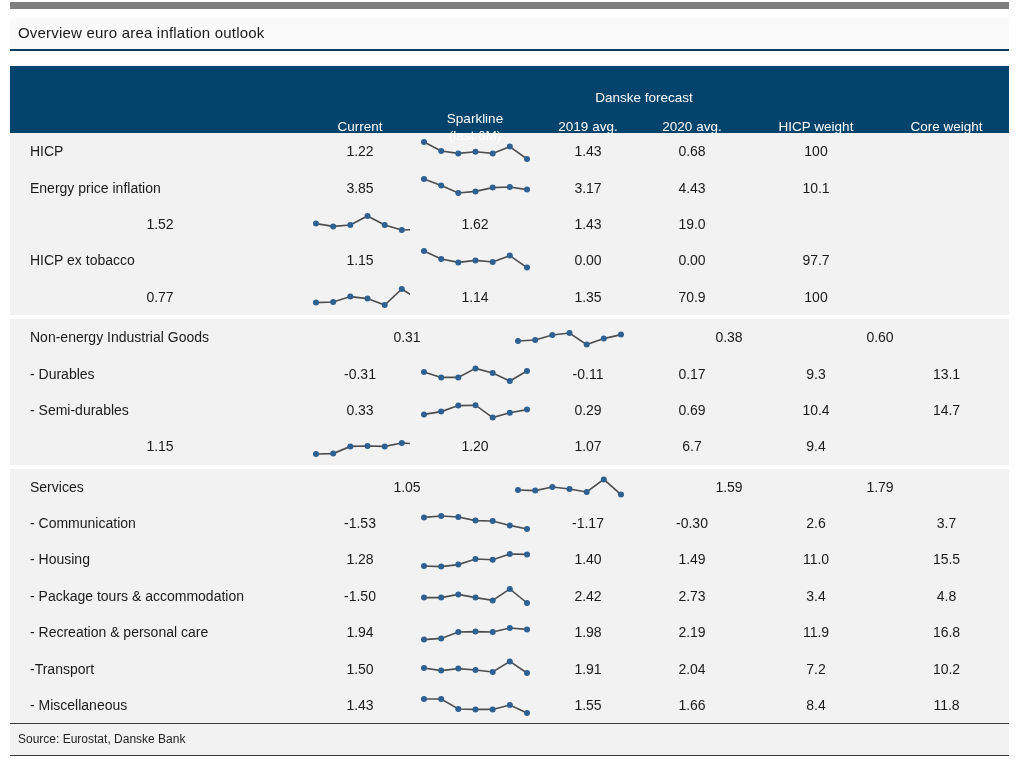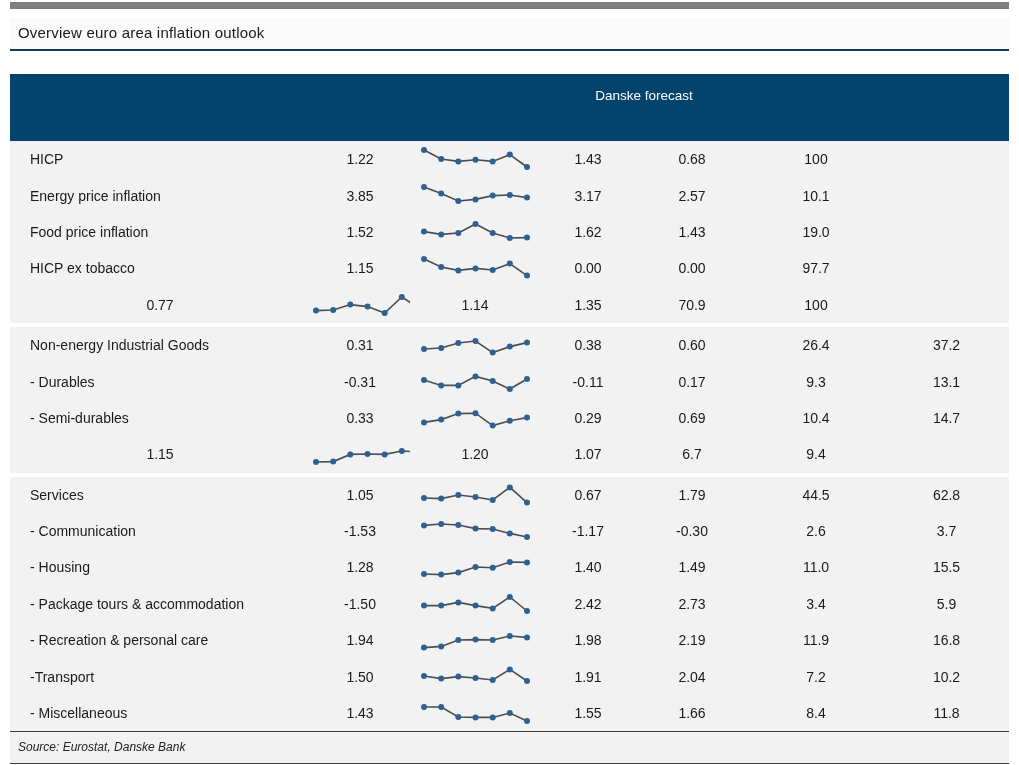--- a/index.html
+++ b/index.html
@@ -9,62 +9,74 @@
     color:var(--text,#1a1a1a);
     -webkit-font-smoothing:antialiased;
   }
   .page{padding:2px 10px 0 10px;}
   .top-bar{height:7px;background:var(--top_bar,#7f7f7f);margin-bottom:9px;}
   .title-row{
     background:var(--title_bg,#fafafa);
     padding:6px 8px 8px 8px;
     font-size:15px;letter-spacing:.2px;
     border-bottom:2px solid var(--title_rule,#0c3c60);
-    margin-bottom:23px;
+    margin-bottom:15px;
   }
   .grid{display:grid;grid-template-columns:300px 100px 130px 96px 112px 136px 125px;}
   .thead{
     background:var(--header_bg,#04436b);
     color:var(--header_text,#fff);
-    padding-top:10px;height:67px;box-sizing:border-box;
+    padding-top:20px;height:67px;box-sizing:border-box;
   }
   .group-row{height:22px;align-items:center;}
   .group-cell{grid-column:4/6;text-align:center;font-size:13.5px;}
   .col-row{height:39px;align-items:center;}
   .hcell{text-align:center;font-size:13.5px;line-height:1.25;}
   .tbody{background:var(--body_bg,#f2f2f2);}
   .row{height:36.4px;align-items:center;}
-  .row.section-start{border-top:4px solid var(--section_divider,#fff);}
+  .row.section-start{border-top:4px solid var(--section_divider,#fff);gap:47px;}
   .cell{font-size:14px;}
   .cell.label{padding-left:20px;text-align:left;}
   .cell.num{text-align:center;font-variant-numeric:tabular-nums;}
   .cell.spark{display:flex;justify-content:center;align-items:center;height:100%;}
   .footer{
     background:var(--body_bg,#f2f2f2);
     border-top:1px solid var(--footer_rule,#3a3a3a);
     border-bottom:1px solid var(--footer_rule,#3a3a3a);
     padding:8px 8px 9px 8px;
-    font-size:12px;font-style:italic;color:#222;
+    font-size:12px;color:#222;
   }
 </style>
 </head>
 <body style="--page_bg: #ffffff; --top_bar: #7f7f7f; --title_bg: #fafafa; --title_rule: #0c3c60; --header_bg: #04436b; --header_text: #ffffff; --body_bg: #f2f2f2; --section_divider: #ffffff; --footer_rule: #3a3a3a; --text: #1a1a1a; --spark_dot: #2e6091; --spark_line: #4d4d4d;">
 
 <div class="page">
   <div class="top-bar"></div>
 
   <div class="title-row">
     <span>Overview euro area inflation outlook</span>
   </div>
 
   <div class="table-wrap">
     <div class="thead">
       <div class="grid group-row">
         <div class="group-cell">Danske forecast</div>
       </div>
+      <div class="grid col-row">
+        <div class="hcell"></div>
+        <div class="hcell">Current</div>
+        <div class="hcell">
+          <span>Sparkline</span><br>
+          <span>(last 6M)</span>
+        </div>
+        <div class="hcell">2019 avg.</div>
+        <div class="hcell">2020 avg.</div>
+        <div class="hcell">HICP weight</div>
+        <div class="hcell">Core weight</div>
+      </div>
     </div>
     <div class="tbody">
         <div class="grid row">
           <div class="cell label">HICP</div>
           <div class="cell num">1.22</div>
           <div class="cell spark">
             <svg width="115" height="28">
               <polyline points="6.0,5.0 23.2,14.0 40.3,16.4 57.5,14.8 74.7,16.4 91.8,9.6 109.0,22.0" fill="none" stroke="#4d4d4d" stroke-width="1.6"></polyline>
               <circle cx="6.0" cy="5.0" r="3" fill="#2e6091"></circle>
               <circle cx="23.2" cy="14.0" r="3" fill="#2e6091"></circle>
@@ -89,26 +101,25 @@
               <circle cx="6.0" cy="5.0" r="3" fill="#2e6091"></circle>
               <circle cx="23.2" cy="11.6" r="3" fill="#2e6091"></circle>
               <circle cx="40.3" cy="19.0" r="3" fill="#2e6091"></circle>
               <circle cx="57.5" cy="17.4" r="3" fill="#2e6091"></circle>
               <circle cx="74.7" cy="13.6" r="3" fill="#2e6091"></circle>
               <circle cx="91.8" cy="13.0" r="3" fill="#2e6091"></circle>
               <circle cx="109.0" cy="15.6" r="3" fill="#2e6091"></circle>
             </svg>
           </div>
           <div class="cell num">3.17</div>
-          <div class="cell num">2.57</div>
+          <div class="cell num">4.43</div>
           <div class="cell num">10.1</div>
           <div class="cell num"></div>
         </div>
         <div class="grid row">
-          <div class="cell label">Food price inflation</div>
           <div class="cell num">1.52</div>
           <div class="cell spark">
             <svg width="115" height="28">
               <polyline points="6.0,13.6 23.2,16.4 40.3,15.0 57.5,6.0 74.7,15.0 91.8,20.0 109.0,19.6" fill="none" stroke="#4d4d4d" stroke-width="1.6"></polyline>
               <circle cx="6.0" cy="13.6" r="3" fill="#2e6091"></circle>
               <circle cx="23.2" cy="16.4" r="3" fill="#2e6091"></circle>
               <circle cx="40.3" cy="15.0" r="3" fill="#2e6091"></circle>
               <circle cx="57.5" cy="6.0" r="3" fill="#2e6091"></circle>
               <circle cx="74.7" cy="15.0" r="3" fill="#2e6091"></circle>
               <circle cx="91.8" cy="20.0" r="3" fill="#2e6091"></circle>
@@ -246,21 +257,21 @@
               <polyline points="6.0,17.0 23.2,17.6 40.3,14.0 57.5,16.0 74.7,19.0 91.8,6.4 109.0,21.6" fill="none" stroke="#4d4d4d" stroke-width="1.6"></polyline>
               <circle cx="6.0" cy="17.0" r="3" fill="#2e6091"></circle>
               <circle cx="23.2" cy="17.6" r="3" fill="#2e6091"></circle>
               <circle cx="40.3" cy="14.0" r="3" fill="#2e6091"></circle>
               <circle cx="57.5" cy="16.0" r="3" fill="#2e6091"></circle>
               <circle cx="74.7" cy="19.0" r="3" fill="#2e6091"></circle>
               <circle cx="91.8" cy="6.4" r="3" fill="#2e6091"></circle>
               <circle cx="109.0" cy="21.6" r="3" fill="#2e6091"></circle>
             </svg>
           </div>
-          <div class="cell num">0.67</div>
+          <div class="cell num">1.59</div>
           <div class="cell num">1.79</div>
           <div class="cell num">44.5</div>
           <div class="cell num">62.8</div>
         </div>
         <div class="grid row">
           <div class="cell label">- Communication</div>
           <div class="cell num">-1.53</div>
           <div class="cell spark">
             <svg width="115" height="28">
               <polyline points="6.0,8.4 23.2,7.0 40.3,8.0 57.5,11.6 74.7,12.0 91.8,16.4 109.0,20.0" fill="none" stroke="#4d4d4d" stroke-width="1.6"></polyline>
@@ -309,21 +320,21 @@
               <circle cx="40.3" cy="12.4" r="3" fill="#2e6091"></circle>
               <circle cx="57.5" cy="15.6" r="3" fill="#2e6091"></circle>
               <circle cx="74.7" cy="18.4" r="3" fill="#2e6091"></circle>
               <circle cx="91.8" cy="7.0" r="3" fill="#2e6091"></circle>
               <circle cx="109.0" cy="21.0" r="3" fill="#2e6091"></circle>
             </svg>
           </div>
           <div class="cell num">2.42</div>
           <div class="cell num">2.73</div>
           <div class="cell num">3.4</div>
-          <div class="cell num">5.9</div>
+          <div class="cell num">4.8</div>
         </div>
         <div class="grid row">
           <div class="cell label">- Recreation &amp; personal care</div>
           <div class="cell num">1.94</div>
           <div class="cell spark">
             <svg width="115" height="28">
               <polyline points="6.0,21.6 23.2,20.4 40.3,14.0 57.5,13.6 74.7,14.0 91.8,10.0 109.0,11.4" fill="none" stroke="#4d4d4d" stroke-width="1.6"></polyline>
               <circle cx="6.0" cy="21.6" r="3" fill="#2e6091"></circle>
               <circle cx="23.2" cy="20.4" r="3" fill="#2e6091"></circle>
               <circle cx="40.3" cy="14.0" r="3" fill="#2e6091"></circle>

